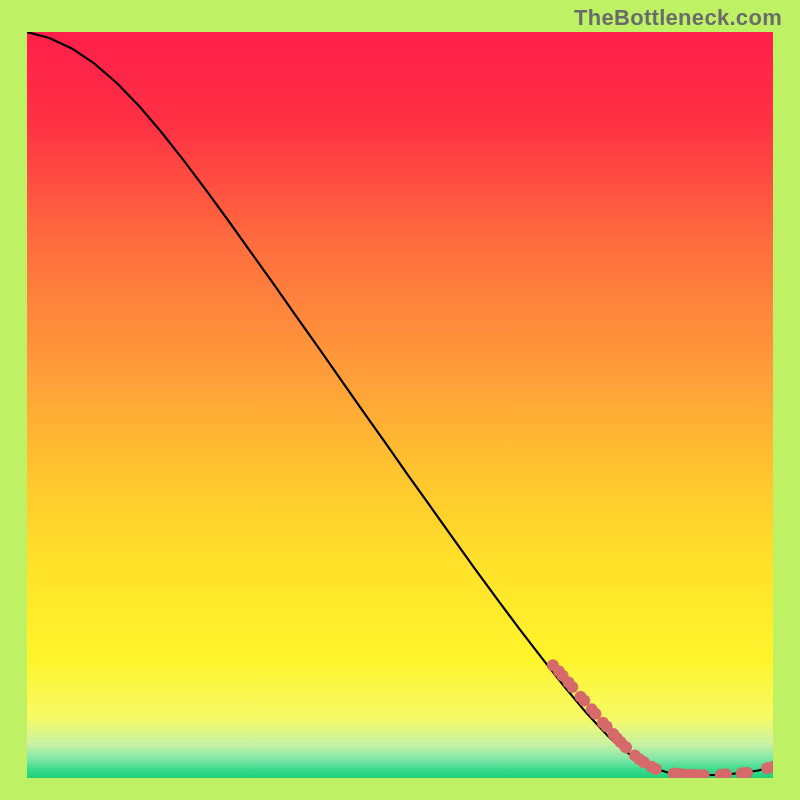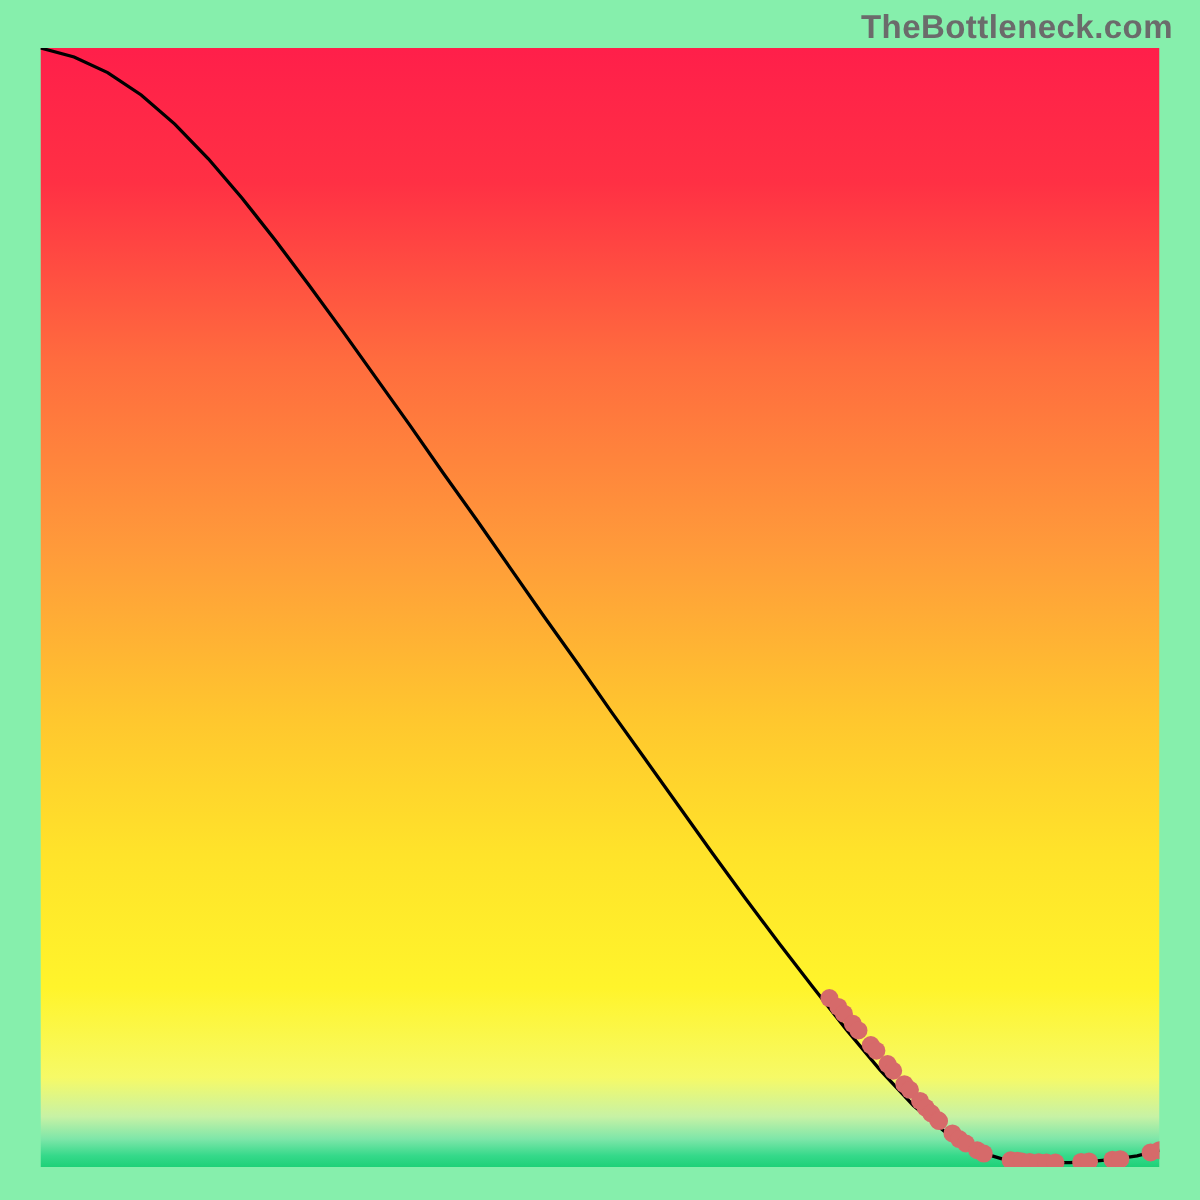--- a/index.html
+++ b/index.html
@@ -9,21 +9,21 @@
     height: 800px;
     background: #000000;
     overflow: hidden;
   }
   .frame {
     position: absolute;
     left: 0;
     top: 0;
     width: 800px;
     height: 800px;
-    background: #86efac;
+    background: #bef264;
   }
   .attribution {
     position: absolute;
     top: 5px;
     right: 18px;
     font-family: Arial, Helvetica, sans-serif;
     font-size: 22px;
     font-weight: 600;
     color: #6b6b6b;
     letter-spacing: 0.3px;

